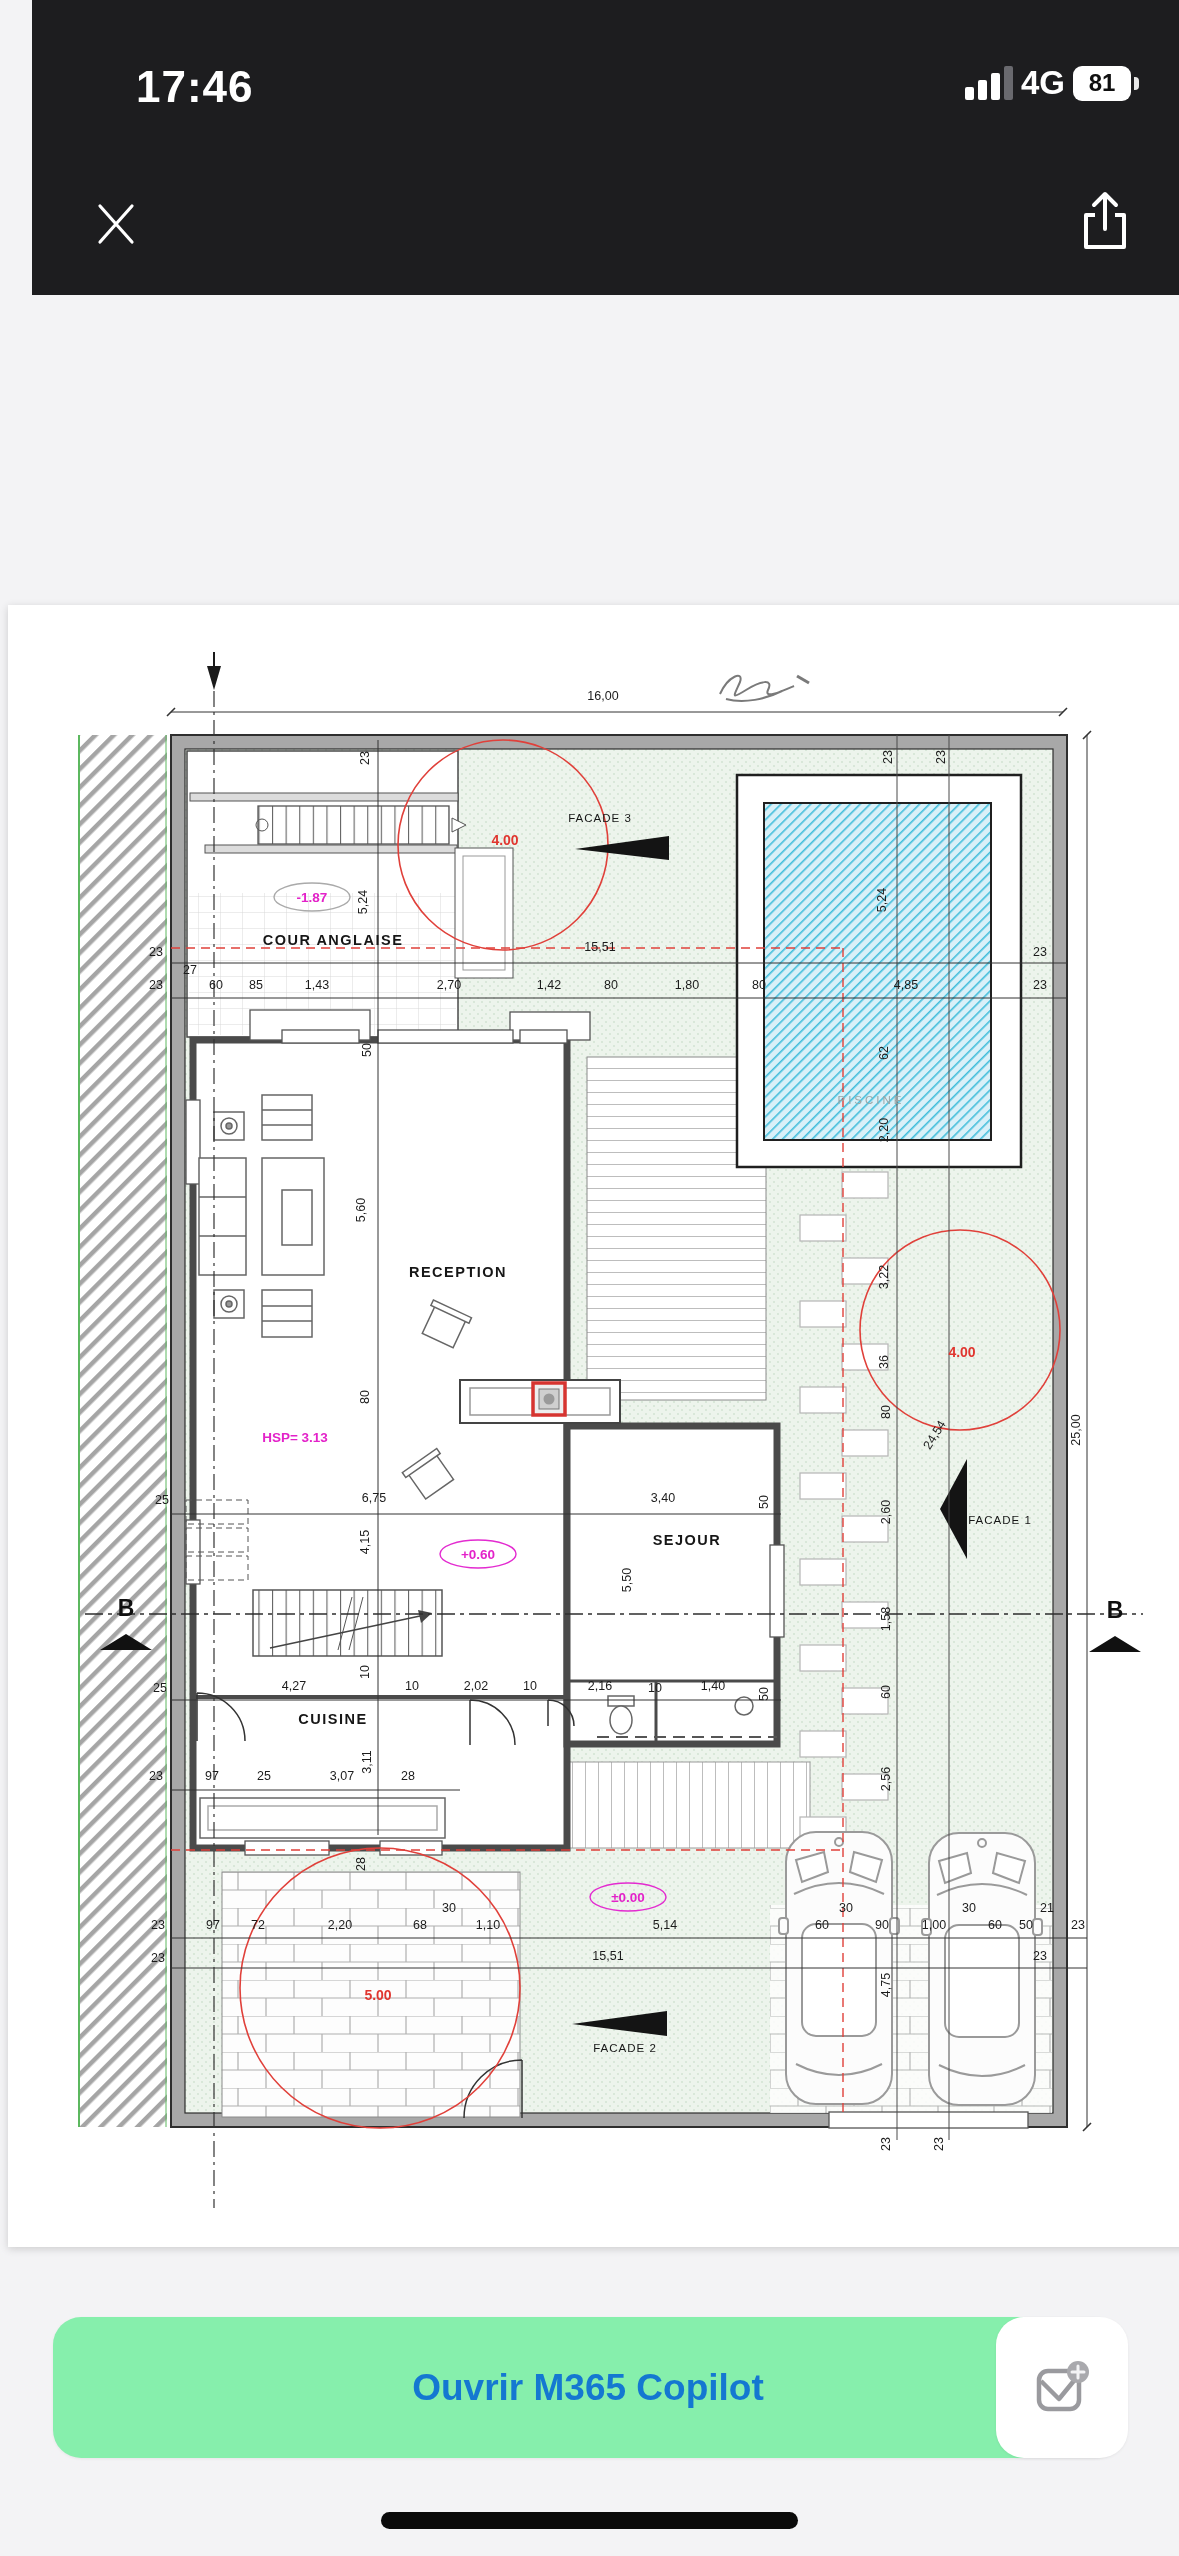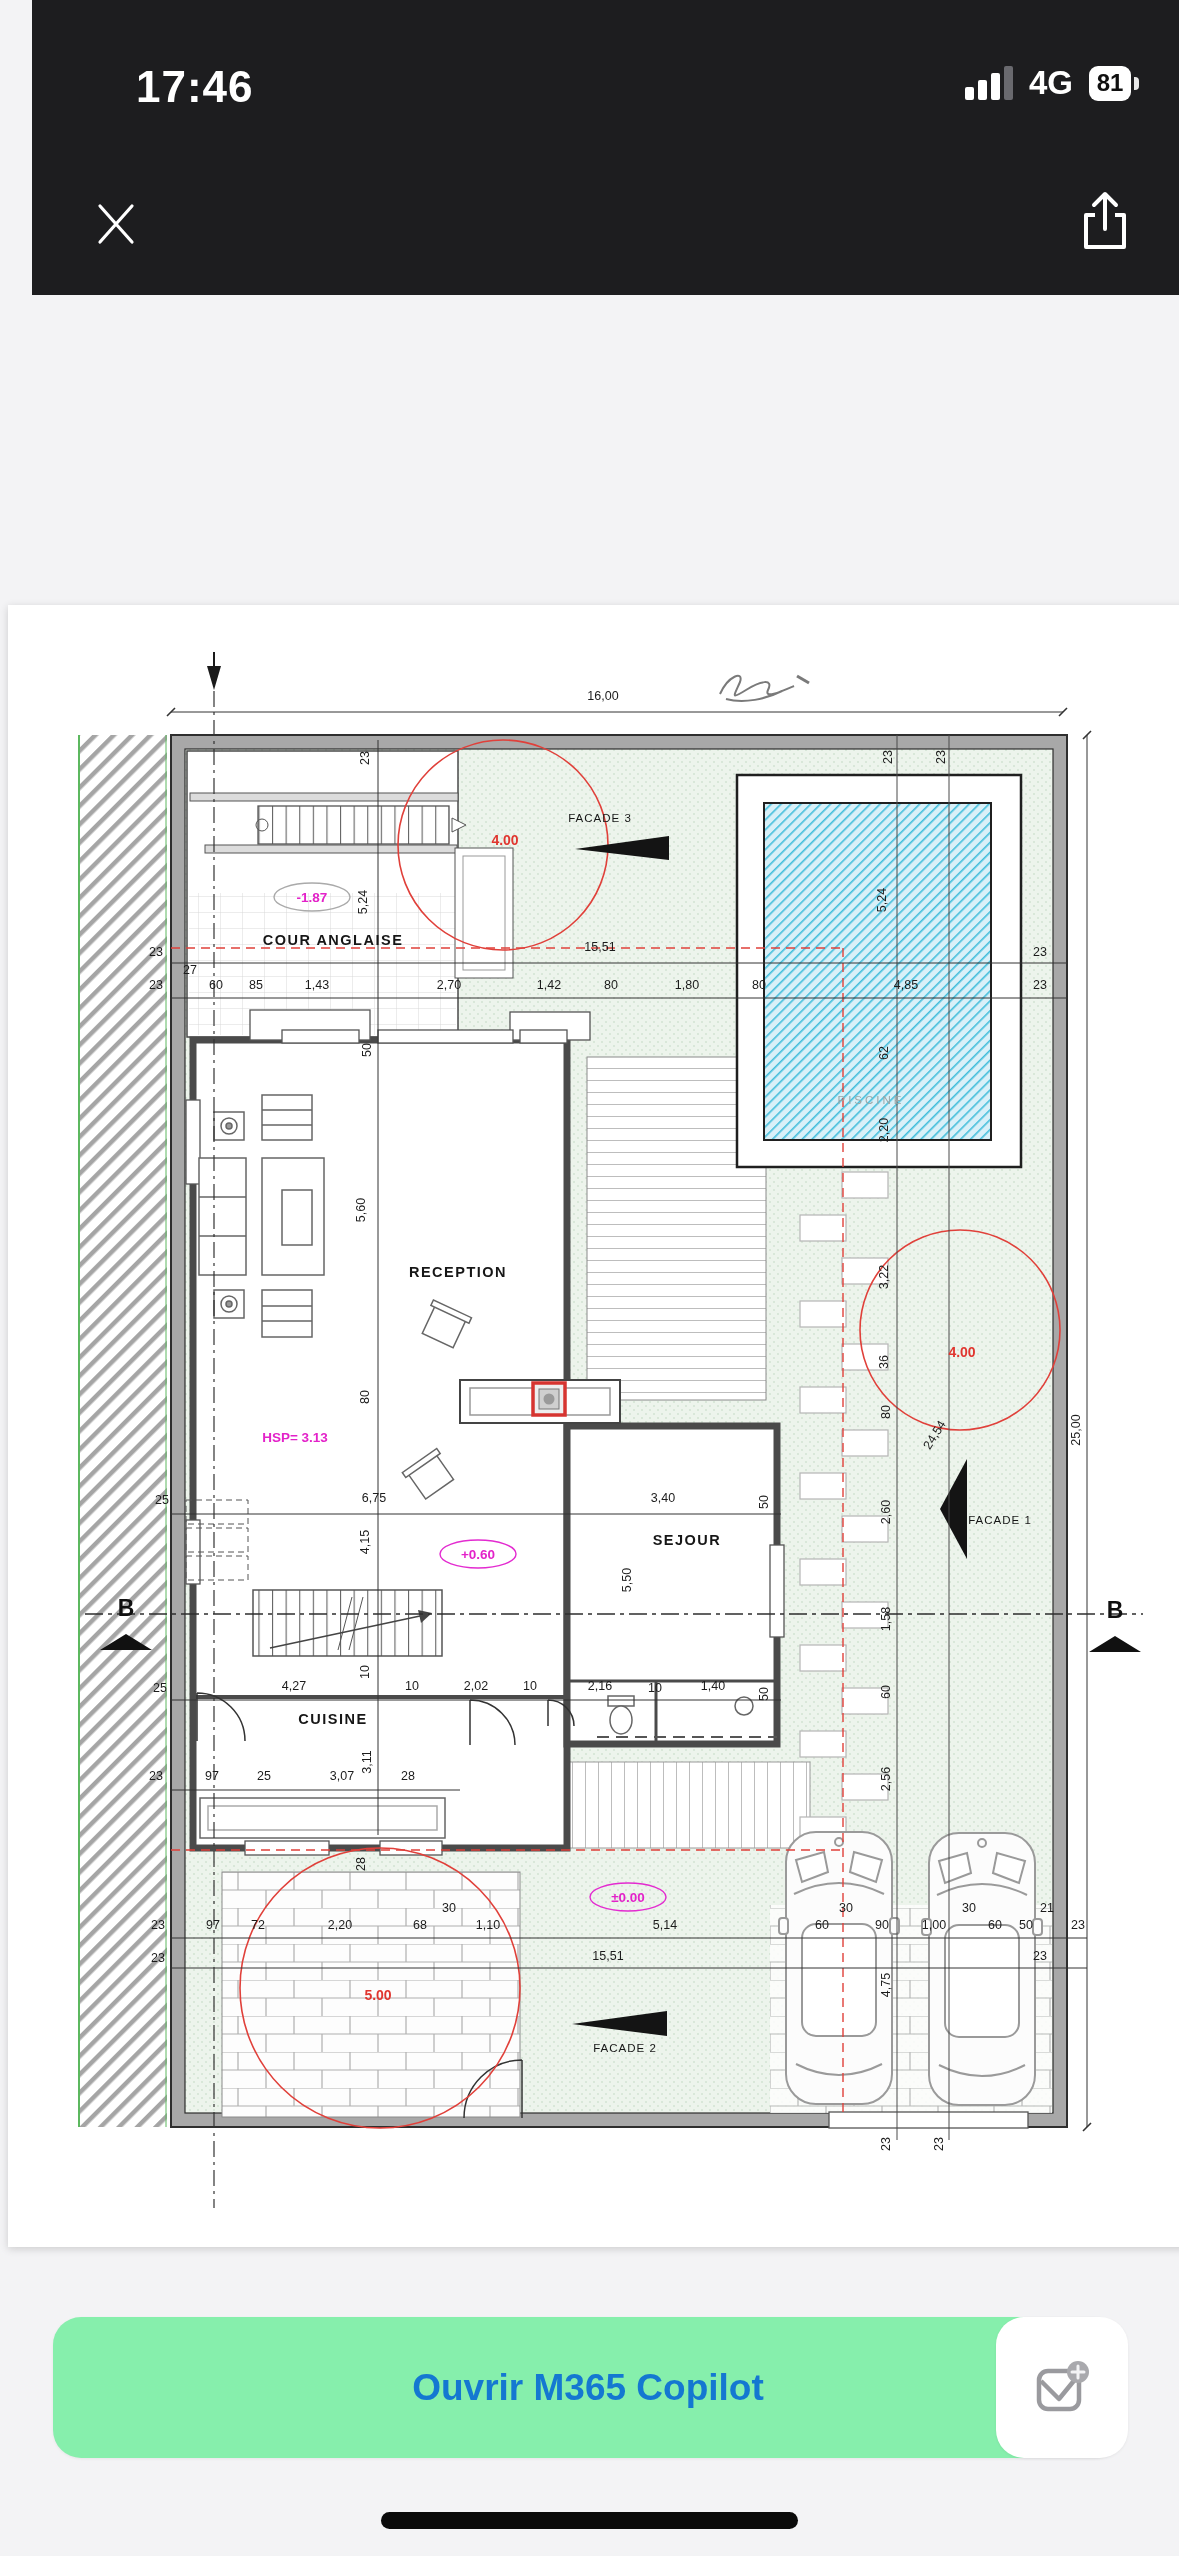--- a/index.html
+++ b/index.html
@@ -2,27 +2,27 @@
 <html><head>
 <meta charset="utf-8">
 <style>
   html,body{margin:0;padding:0;background:#000;}
   #screen{position:relative;width:1179px;height:2556px;background:#f3f3f5;
           font-family:"Liberation Sans",sans-serif;overflow:hidden;}
 
   
   .top{position:absolute;top:0;left:0;right:0;height:295px;background:#1d1d1f;color:#fff;margin-left:32px;}
   .time{position:absolute;left:104px;top:62px;font-size:44px;font-weight:700;letter-spacing:1px;}
-  .sright{position:absolute;right:48px;top:64px;display:flex;align-items:center;gap:16px;}
+  .sright{position:absolute;right:48px;top:64px;display:flex;align-items:center;gap:8px;}
   .bars{display:flex;align-items:flex-end;gap:4px;height:34px;}
   .bars i{width:9px;background:#fff;border-radius:2px;display:block;}
   .bars i.b1{height:13px}.bars i.b2{height:20px}.bars i.b3{height:27px}
   .bars i.b4{height:34px;background:#69696e}
   .netg{font-size:33px;font-weight:600;}
-  .batt{position:relative;width:42px;height:35px;background:#fff;border-radius:9px;color:#101010;
+  .batt{position:relative;width:58px;height:35px;background:#fff;border-radius:9px;color:#101010;
         font-size:24px;font-weight:700;display:flex;align-items:center;justify-content:center;}
   .batt:after{content:"";position:absolute;right:-8px;top:11px;width:5px;height:13px;
         background:#e8e8e8;border-radius:0 4px 4px 0;}
   .closebtn{position:absolute;left:56px;top:194px;width:56px;height:60px;display:flex;align-items:center;justify-content:center;}
   .sharebtn{position:absolute;right:44px;top:186px;width:60px;height:70px;display:flex;align-items:center;justify-content:center;}
   .vtitle{position:absolute;top:182px;left:0;right:0;text-align:center;font-size:38px;font-weight:600;}
   .vsub{position:absolute;top:238px;left:0;right:0;text-align:center;font-size:28px;font-weight:500;color:#9b9b9f;}
 
   
   .page{position:absolute;top:605px;left:8px;width:1163px;height:1642px;background:#fff;

